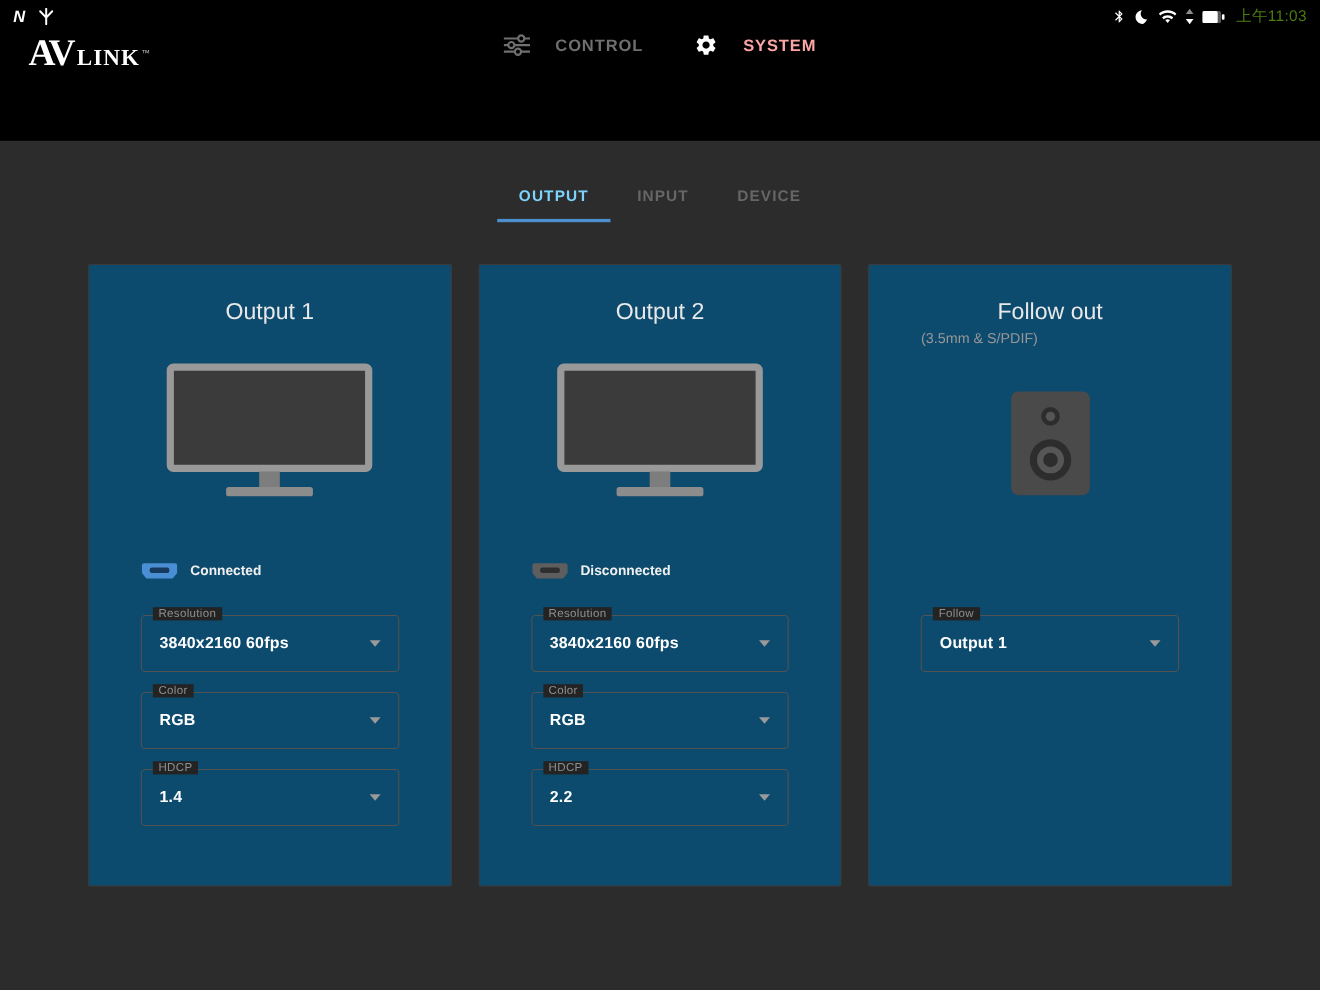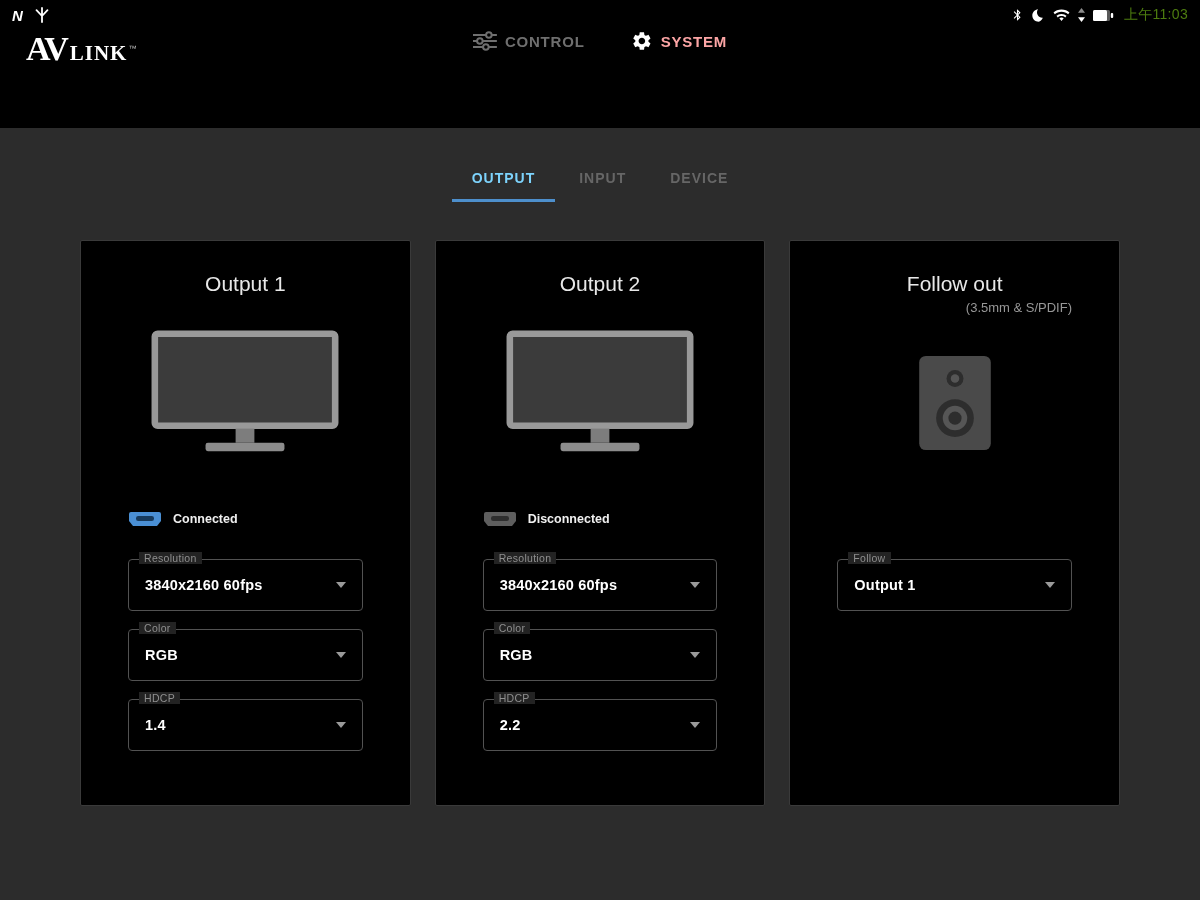--- a/index.html
+++ b/index.html
@@ -14,35 +14,35 @@
   .sb-time { font-size:14px; color:#4d7c0f; margin-left:3px; letter-spacing:.3px; }
   .sb-icon svg { display:block; }
 
   
   .appbar { height:98px; background:#000; position:relative; display:flex; padding:0 26px; }
   .logo { display:flex; align-items:baseline; color:#fff; cursor:default; }
   .logo-av { font-family:"Liberation Serif", serif; font-weight:700; font-size:34px; letter-spacing:-2px; }
   .logo-link { font-family:"Liberation Serif", serif; font-weight:700; font-size:21px; letter-spacing:1px; margin-left:3px; }
   .logo-tm { font-size:8px; color:#bbb; margin-left:1px; align-self:flex-start; margin-top:14px; }
   .nav { position:absolute; left:50%; transform:translateX(-50%); display:flex; align-items:center; gap:46px; }
-  .nav-item { display:flex; align-items:center; gap:8px; font-size:15px; font-weight:700; letter-spacing:.8px; cursor:pointer; }
+  .nav-item { display:flex; align-items:center; gap:23px; font-size:15px; font-weight:700; letter-spacing:.8px; cursor:pointer; }
   .nav-item.inactive { color:#6f6f6f; }
   .nav-item.active { color:#fca5a5; }
   .nav-item .nav-icon svg { display:block; }
 
   
   .tabs { display:flex; justify-content:center; gap:4px; padding-top:32px; }
   .tab { padding:10px 20px 13px; font-size:14px; font-weight:700; letter-spacing:1px; color:#666; cursor:pointer; border-bottom:3px solid transparent; }
   .tab.active { color:#7dd3fc; border-bottom-color:#4d8fcc; }
 
   
   .cards { display:flex; gap:24px; padding:0 80px; margin-top:38px; }
-  .card { flex:1; background:#000000; border:1px solid #3a3a3a; border-radius:2px; height:566px; padding:0 47px; }
+  .card { flex:1; background:#0c4a6e; border:1px solid #3a3a3a; border-radius:2px; height:566px; padding:0 47px; }
   .card-title { text-align:center; margin-top:28px; font-size:21px; font-weight:500; color:#e8e8e8; height:30px; line-height:30px; }
-  .card-subtitle { text-align:right; color:#979797; font-size:13px; height:22px; line-height:18px; }
+  .card-subtitle { text-align:left; color:#979797; font-size:13px; height:22px; line-height:18px; }
   .icon-zone { height:186px; display:flex; align-items:center; justify-content:center; }
   .icon-zone.short { height:164px; }
   .status-row { display:flex; align-items:center; gap:11px; height:24px; margin:22px 0 28px; }
   .status-row.ghost { visibility:hidden; }
   .status-text { font-size:12.5px; font-weight:700; color:#f0f0f0; }
   .hdmi svg { display:block; }
 
   .field { position:relative; border:1px solid #525252; border-radius:4px; height:52px; margin-bottom:18px; display:flex; align-items:center; padding:0 16px; cursor:pointer; background:transparent; }
   .field-label { position:absolute; top:-8px; left:10px; font-size:10.5px; color:#8f8f8f; background:#232323; padding:0 5px; letter-spacing:.3px; }
   .field-value { font-size:14.5px; font-weight:700; color:#fff; letter-spacing:.2px; }

